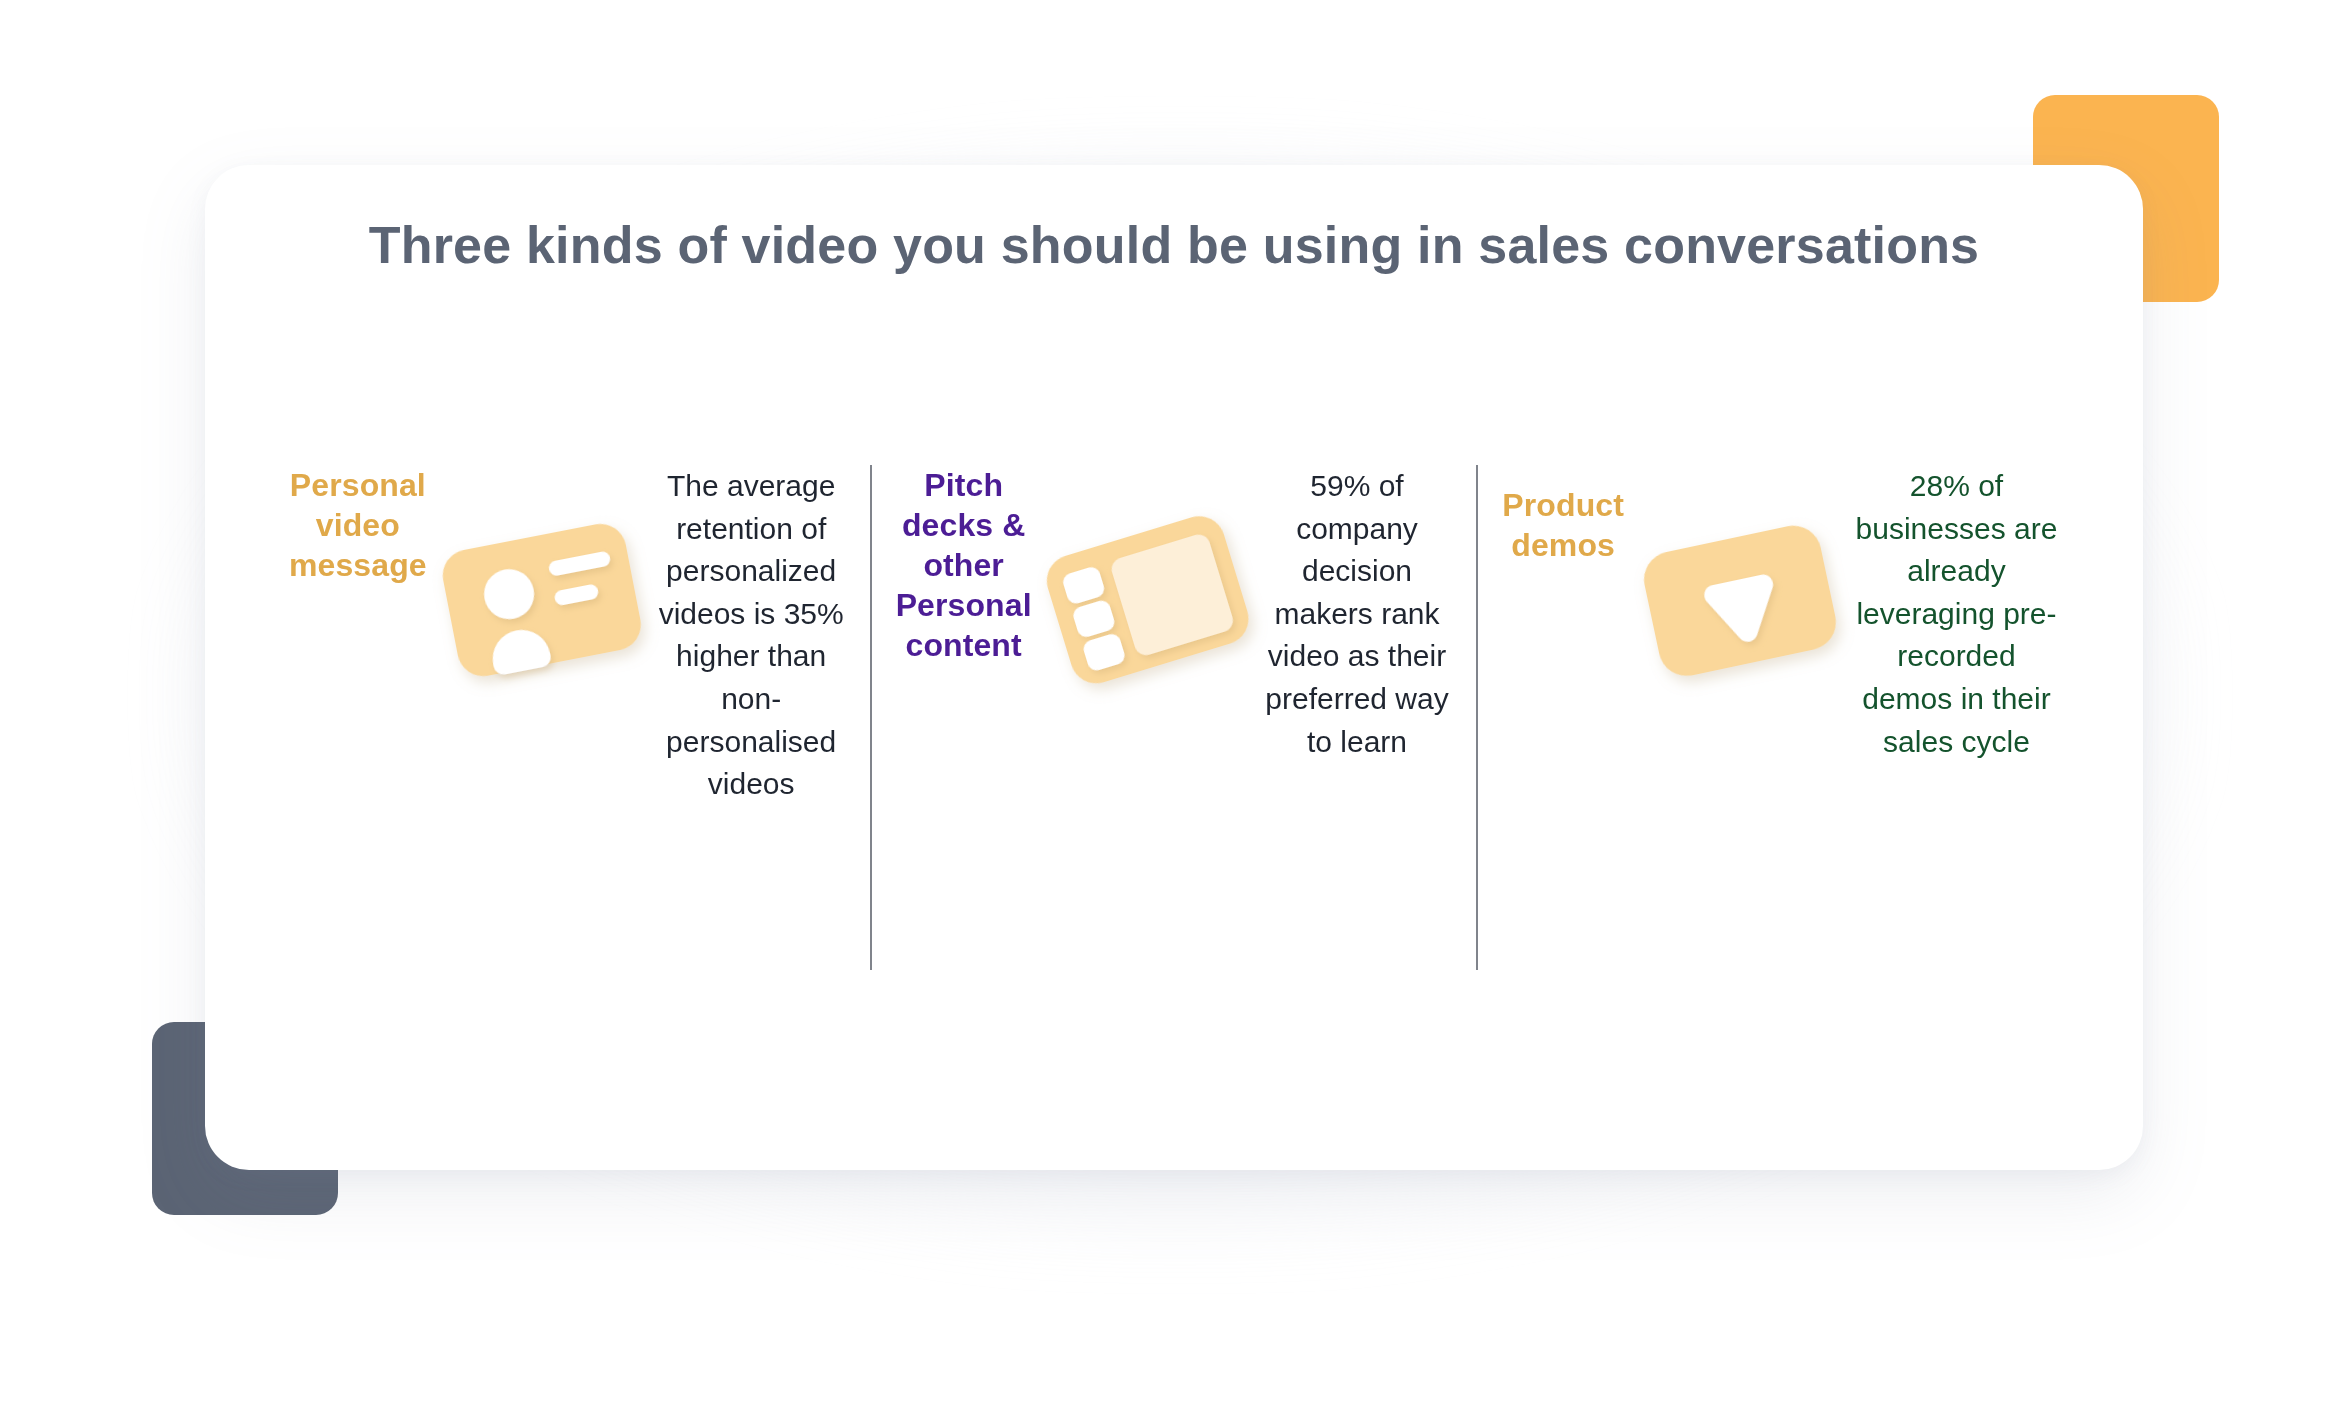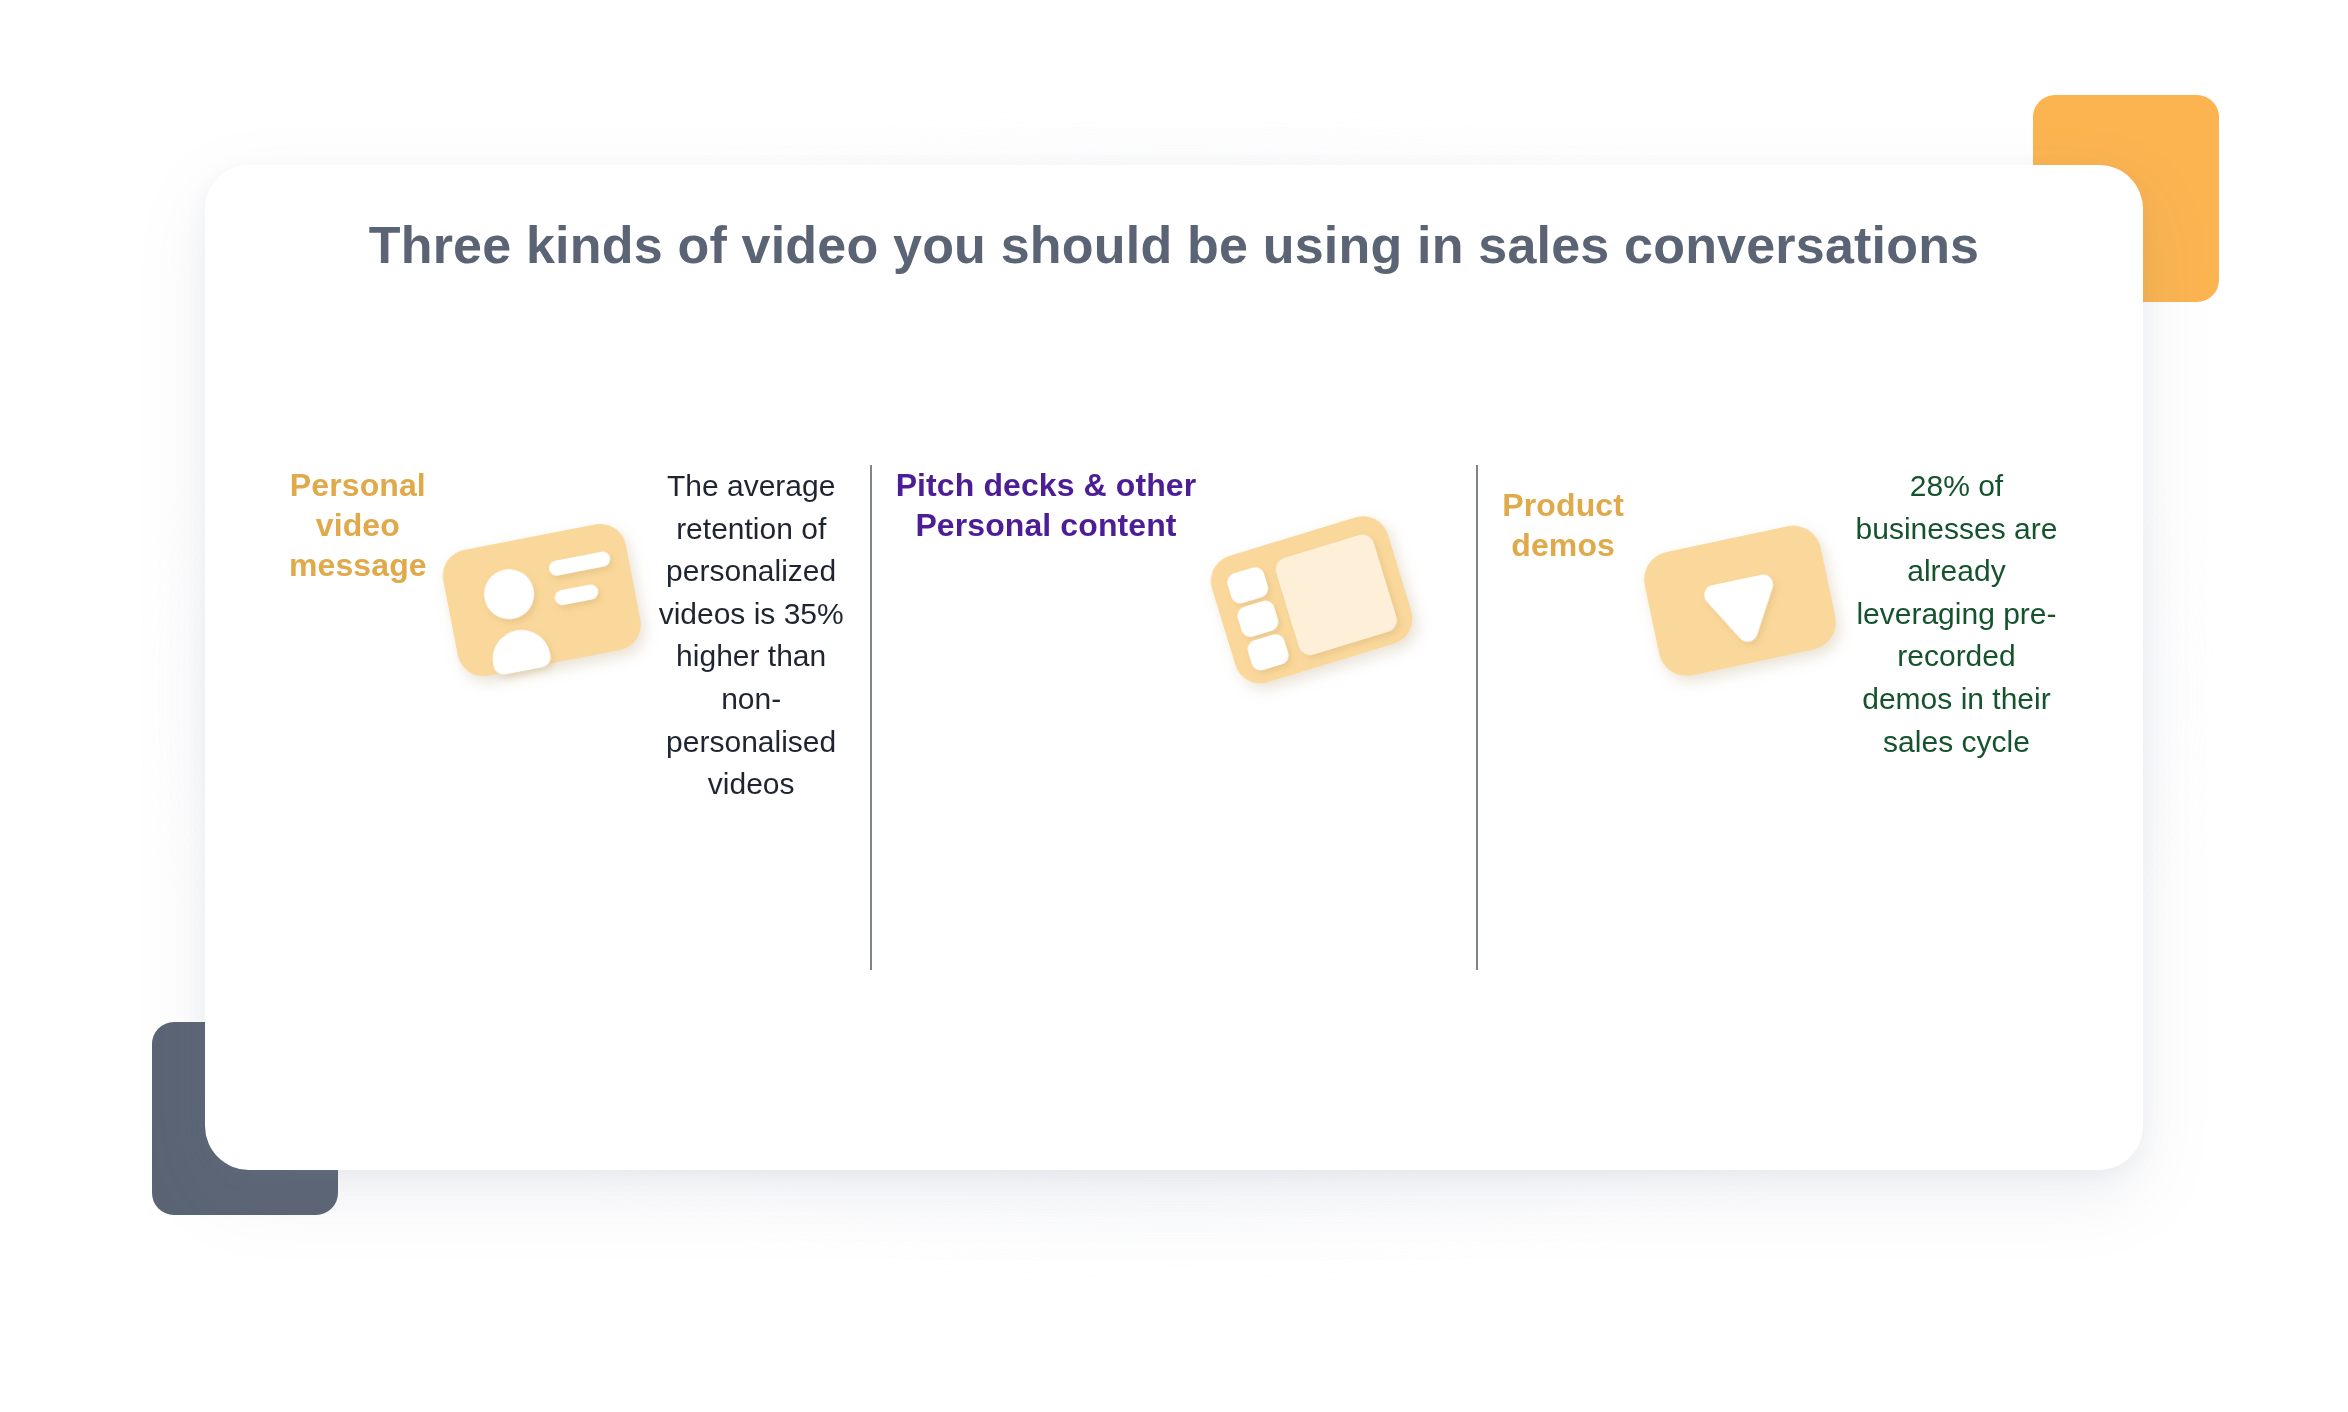--- a/index.html
+++ b/index.html
@@ -204,20 +204,21 @@
               <rect x="24" y="28" width="184" height="132" rx="26" ry="26" fill="#FAD79A" filter="url(#sh2)"></rect>
               <g filter="url(#shw2)">
                 <rect x="40" y="46" width="38" height="31" rx="9" fill="#ffffff"></rect>
                 <rect x="40" y="81" width="38" height="31" rx="9" fill="#ffffff"></rect>
                 <rect x="40" y="116" width="38" height="31" rx="9" fill="#ffffff"></rect>
                 <rect x="90" y="46" width="102" height="101" rx="12" fill="#FDEFD8"></rect>
               </g>
             </g>
           </svg>
         </div>
+        <div class="col-body col-body-2" style="color: rgb(31, 37, 48);">59% of company decision makers rank video as their preferred way to learn</div>
       </div>
 
       <div class="divider" style="background: rgb(106, 111, 120);"></div>
 
       <div class="column">
         <div class="col-heading" style="color: rgb(224, 169, 74); margin-top: 20px;">
           <div>Product demos</div>
           <div></div>
         </div>
         <div class="icon-wrap">

